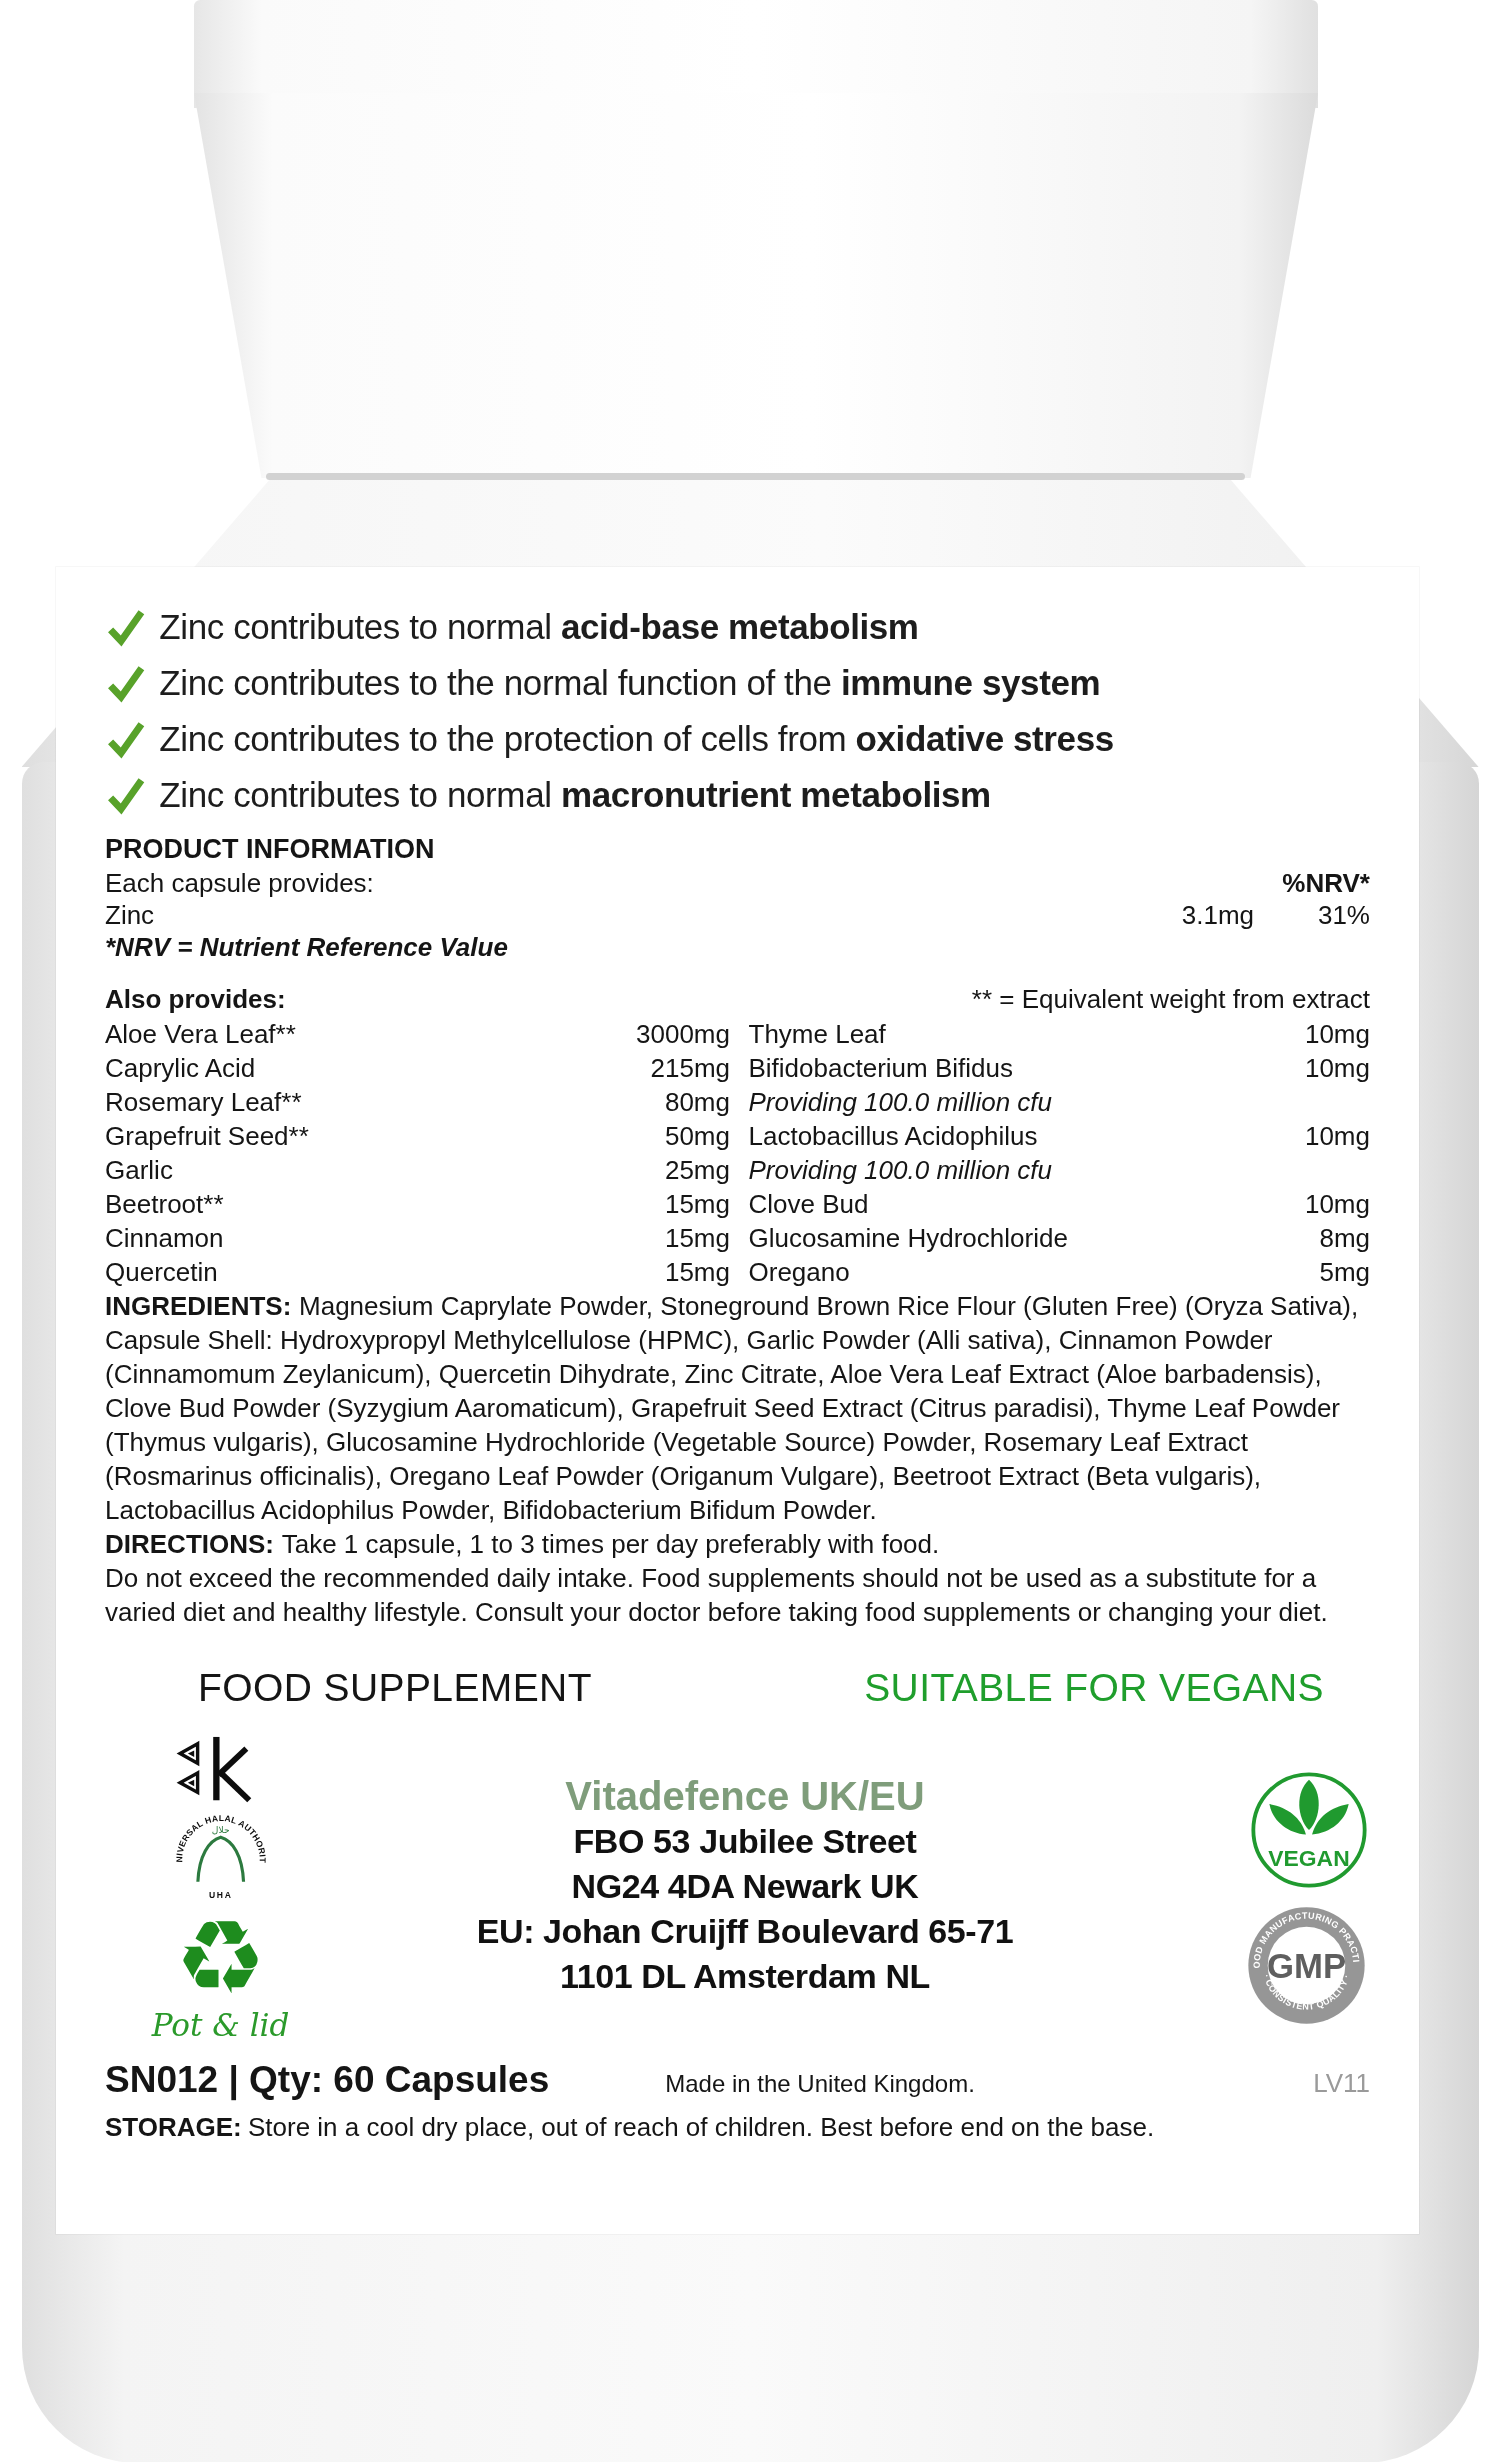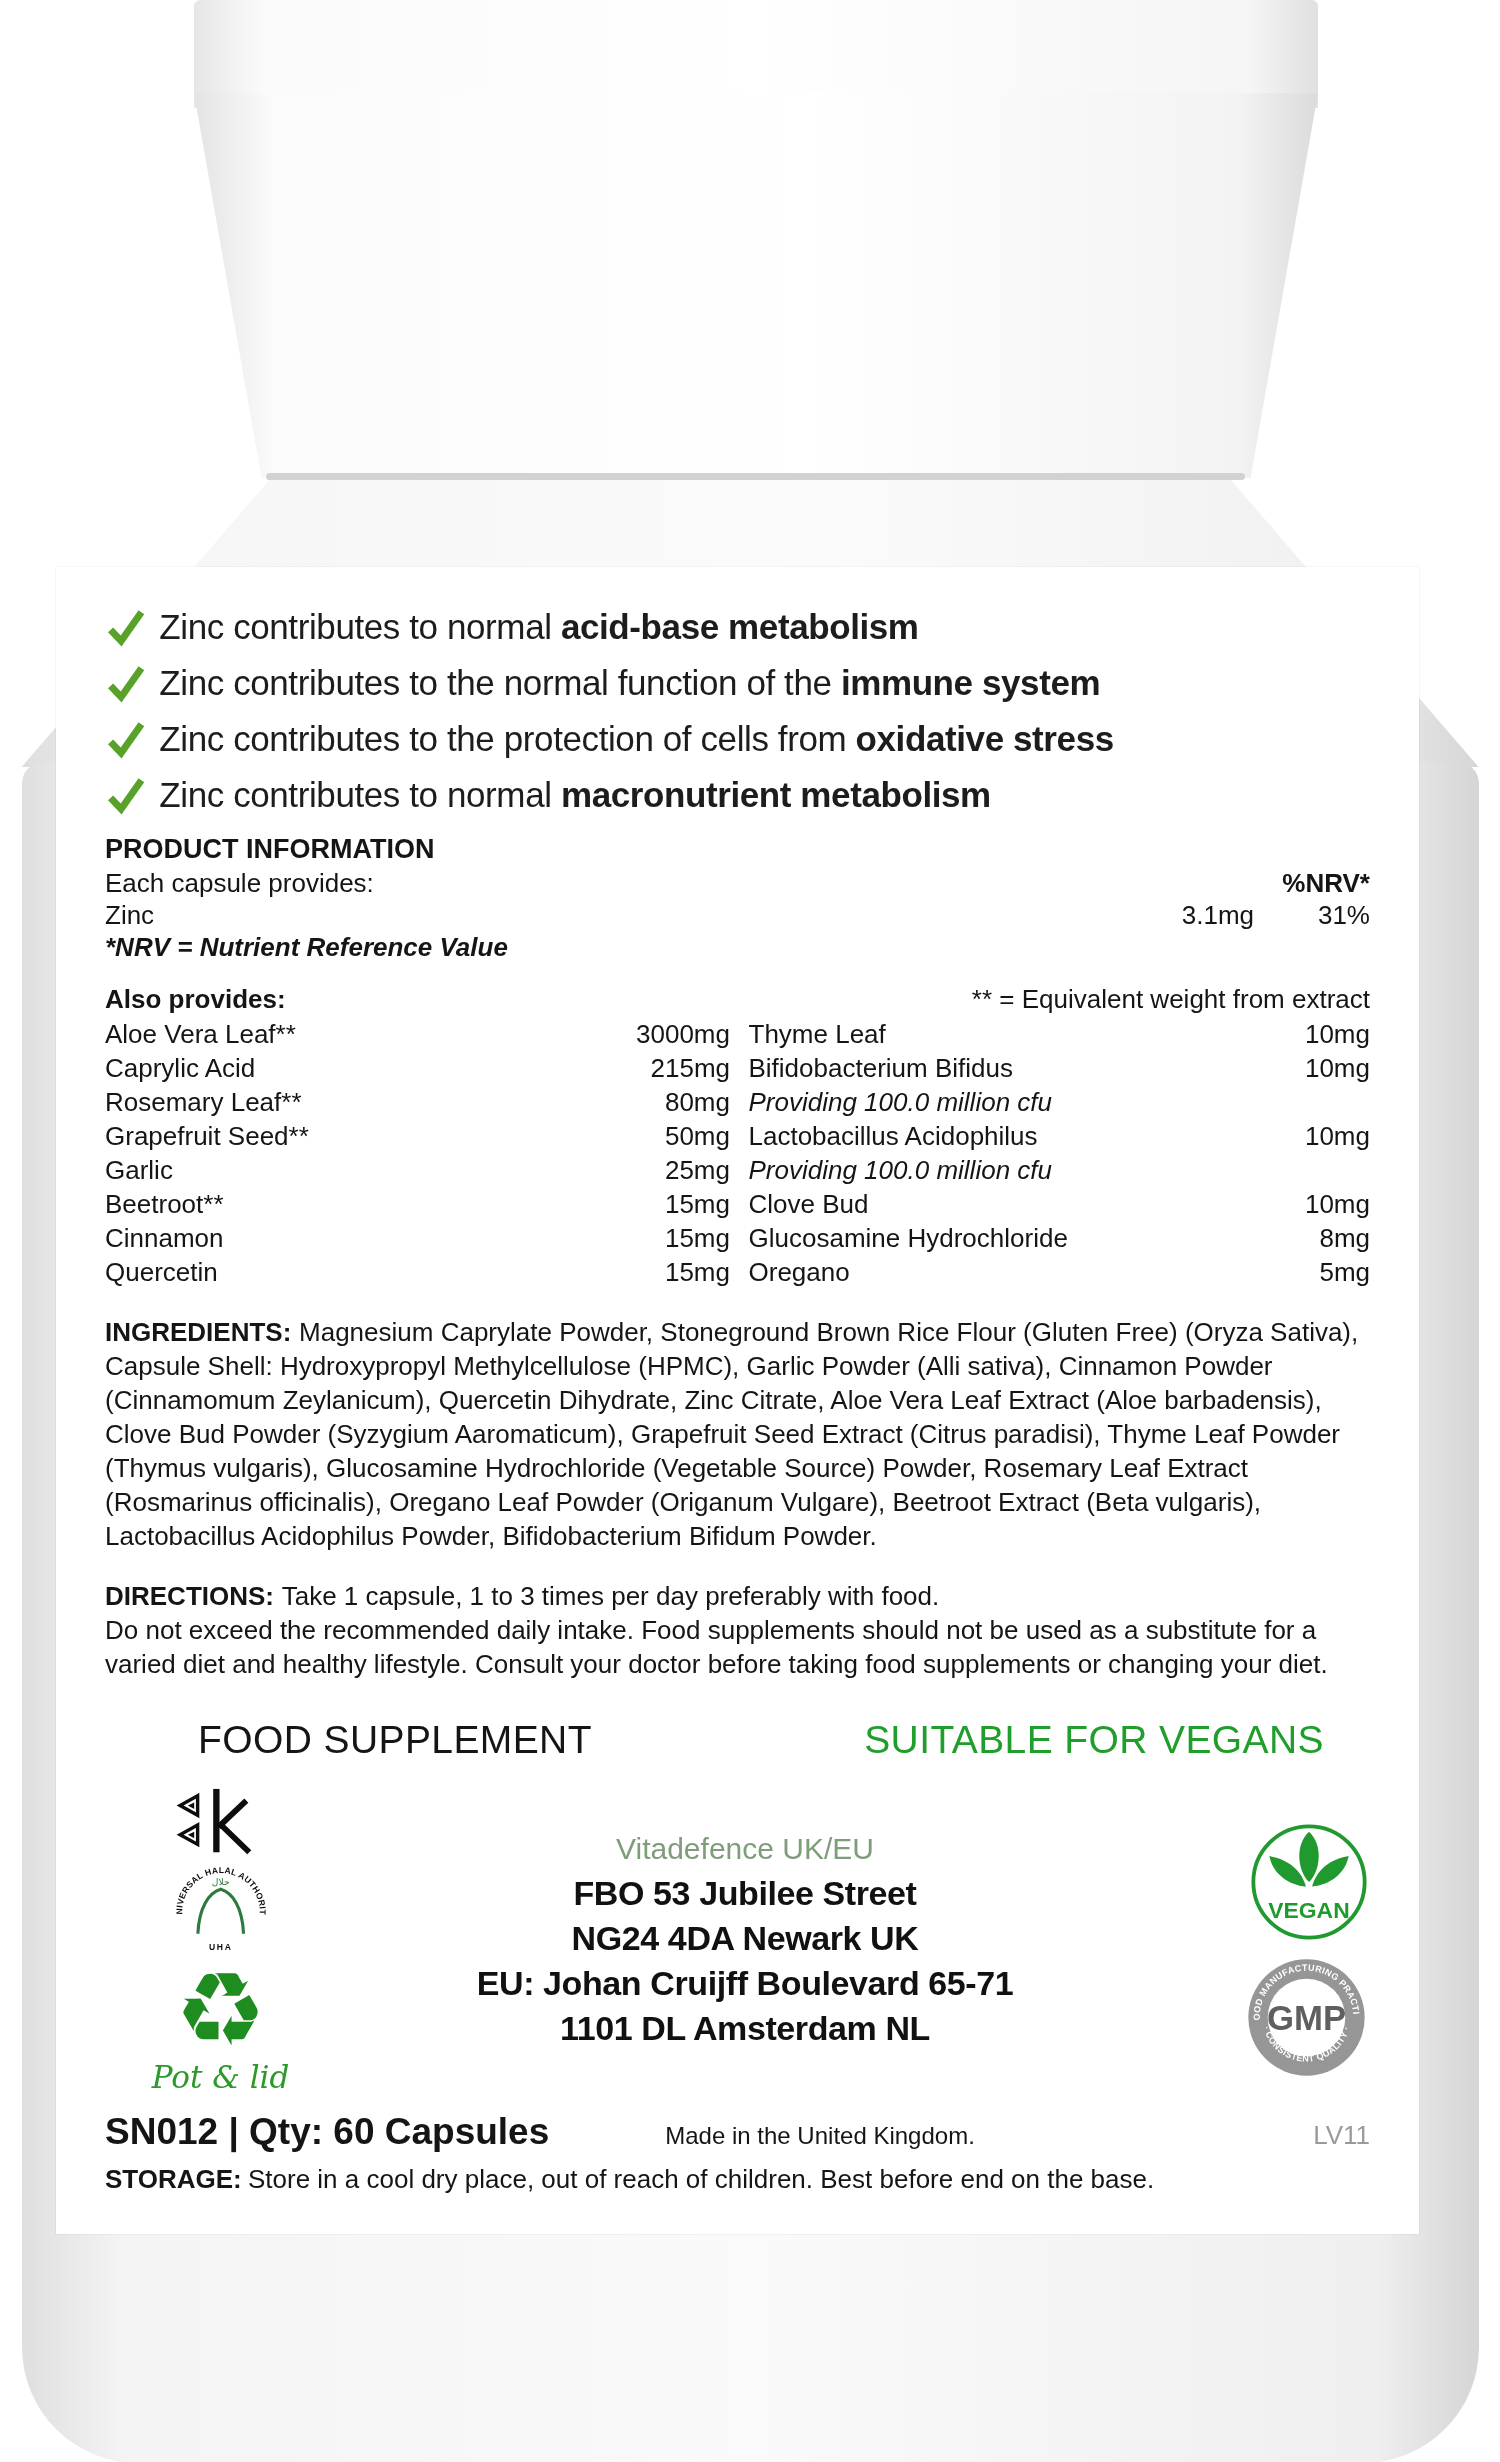--- a/index.html
+++ b/index.html
@@ -41,31 +41,31 @@
   .ap-head{display:flex;margin-top:18.5px;line-height:35px;}
   .ap-head .h{font-weight:bold;}
   .ap-head .note{flex:1;text-align:right;}
   .ap-row{display:flex;line-height:34px;}
   .c1{width:347px;}
   .c2{width:278px;text-align:right;}
   .c3{flex:1;padding-left:18.5px;}
   .c4{width:123px;text-align:right;}
   .it{font-style:italic;}
 
-  .para{margin-top:26px;line-height:34px;}
+  .para{line-height:34px;}
   .para .lab{font-weight:bold;margin-right:7.7px;}
 
   .fs-row{display:flex;justify-content:space-between;margin-top:35px;padding:0 46px 0 93px;
     font-size:39px;line-height:48px;letter-spacing:0.4px;}
   .fs-row .veg{color:#1f9e2c;}
 
   .logos{display:flex;margin-top:23px;height:307px;}
   .col-left{width:231px;display:flex;flex-direction:column;align-items:center;}
   .col-center{flex:1;text-align:center;padding-top:39px;}
-  .brand{color:#7f9d7b;font-weight:normal;font-size:30px;line-height:45px;}
+  .brand{color:#7f9d7b;font-weight:bold;font-size:40px;line-height:45px;}
   .addr{font-weight:bold;font-size:34px;line-height:45px;letter-spacing:-0.4px;color:#111;}
   .col-right{width:216px;display:flex;flex-direction:column;align-items:flex-end;padding-top:34px;}
   .recycle{font-size:102px;line-height:99px;color:#1e8c1e;margin-top:3.1px;}
   .potlid{font-family:"DejaVu Serif", serif;font-style:italic;font-weight:normal;
     color:#2b9a2b;font-size:31px;line-height:34px;}
 
   .sn-row{display:flex;align-items:baseline;margin-top:3.1px;}
   .sn{font-weight:bold;font-size:37px;line-height:45px;margin-top:12px;}
   .made{font-size:24px;margin-left:116px;}
   .lv{color:#9a9a9a;font-size:26px;margin-left:auto;}

